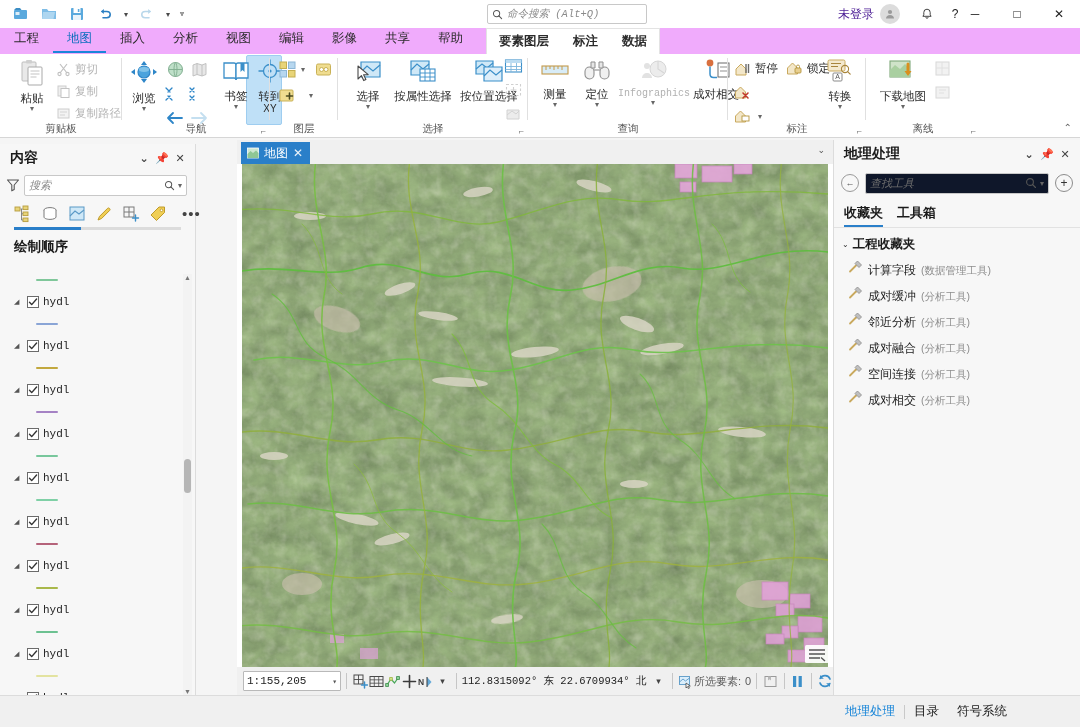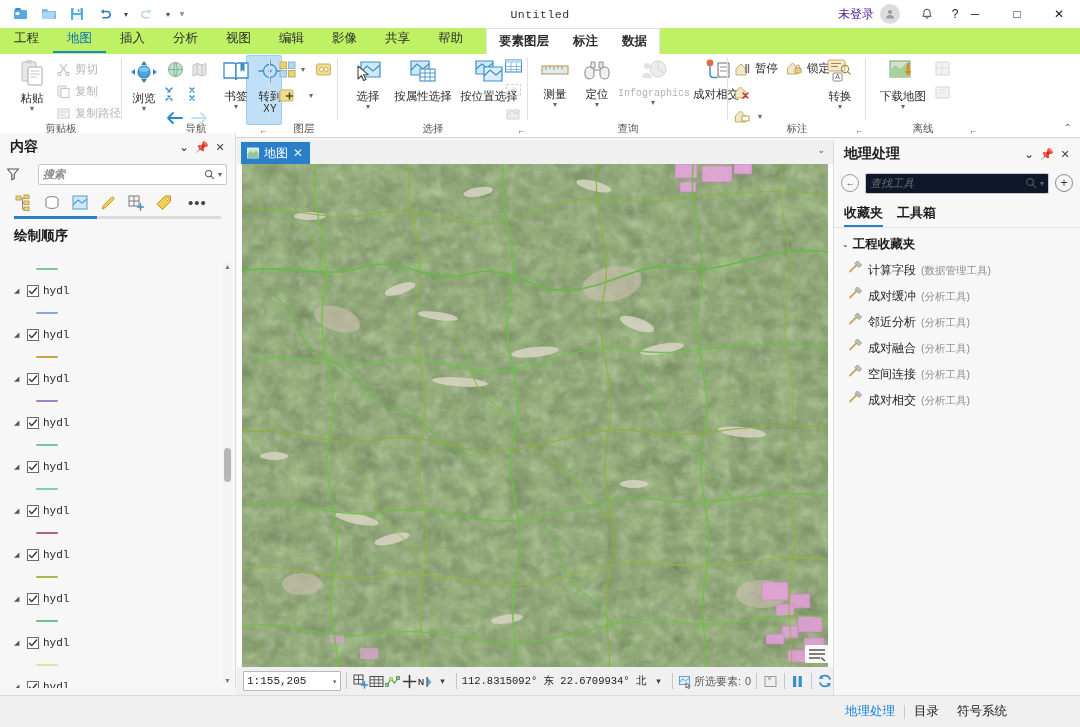--- a/index.html
+++ b/index.html
@@ -50,21 +50,21 @@
   .tb-icons {
     position: absolute; right: 112px; top: 0; height: 28px; display: flex; align-items: center; gap: 2px;
   }
   .tb-ico { width: 26px; height: 24px; display:flex; align-items:center; justify-content:center; border-radius:2px; }
   .wincontrols { position: absolute; right: 0; top: 0; height: 28px; display: flex; }
   .wc { width: 42px; height: 28px; display: flex; align-items: center; justify-content: center; font-size: 12px; color: #222; }
 
   
   .tabstrip {
     position: absolute; top: 28px; left: 0; width: 1080px; height: 26px;
-    background: #bef264; display: flex; align-items: flex-end;
+    background: #f0abfc; display: flex; align-items: flex-end;
   }
   .rtab {
     padding: 3px 14px 4px; font-size: 12.5px; color: #2b2b2b; cursor: default;
     border-bottom: 2px solid transparent; margin-bottom: 1px;
   }
   .rtab.active { color: #0a6ebd; border-bottom-color: #1a86d8; font-weight: 400; }
   .ctx-group {
     position: absolute; left: 487px; top: 1px; height: 25px;
     background: #ffffff; display: flex; align-items: center;
     box-shadow: 0 0 0 1px #e3e3e3;
@@ -96,30 +96,30 @@
   .smallbtn.dim .lbl { color: #b5b5b5; }
   .icobox { display: inline-flex; align-items: center; justify-content: center; }
   .browse-sel {
     position: absolute; left: 124px; top: 1px; width: 36px; height: 70px;
     background: #bfe0f7; border: 1px solid #9ecdf0; border-radius: 2px;
   }
   .collapse-rib { position: absolute; right: 8px; bottom: 4px; font-size: 10px; color: #666; }
 
   
   .pane-contents {
-    position: absolute; left: 0; top: 133px; width: 236px; height: 555px;
+    position: absolute; left: 0; top: 144px; width: 196px; height: 555px;
     background: #f7f7f7; border-right: 1px solid #dcdcdc;
   }
   .pane-head {
     height: 28px; display: flex; align-items: center; padding: 0 6px 0 10px;
     font-size: 14px; font-weight: bold; color: #1b1b1b;
   }
   .pane-head .sp { flex: 1; }
   .pane-head .hb { width: 18px; text-align: center; color: #444; font-size: 11px; }
-  .filter-row { display: flex; align-items: center; gap: 14px; padding: 0 8px 0 6px; height: 26px; font-weight: bold; }
+  .filter-row { display: flex; align-items: center; gap: 0; padding: 0 8px 0 6px; height: 26px; }
   .filter-ico { width: 18px; text-align: center; }
   .filter-input {
     flex: 1; height: 21px; border: 1px solid #c8c8c8; background: #fff; border-radius: 2px;
     display: flex; align-items: center; padding: 0 4px; gap: 3px;
   }
   .filter-input .ph { flex:1; font-style: italic; color: #8a8a8a; font-size: 11px;
     font-family: "Liberation Mono","DejaVu Sans Mono",monospace; }
   .toolrow { display: flex; align-items: center; gap: 9px; padding: 6px 10px 0 14px; }
   .toolrow .ti { width: 19px; height: 19px; display:flex; align-items:center; justify-content:center; }
   .toolrow .dots { margin-left: 6px; font-size: 15px; color: #444; letter-spacing:1px; }
@@ -247,20 +247,27 @@
       <div class="qat-btn">
         <svg width="16" height="16" viewBox="0 0 16 16">
             <path d="M11 5.5H6.2c-2 0-3.4 1.3-3.4 3.1s1.4 3.1 3.4 3.1H10" stroke="#b8d7ea" stroke-width="1.6" fill="none" stroke-linecap="round"></path>
             <path d="M9.2 3 12 5.5 9.2 8z" fill="#b8d7ea"></path>
           </svg>
       </div>
       <div class="qat-caret">▾</div>
       <div class="qat-caret">⩔</div>
     </div>
     <div class="doc-title">Untitled</div>
+    <div class="search-box">
+      <svg width="11" height="11" viewBox="0 0 12 12">
+          <circle cx="5" cy="5" r="3.4" stroke="#555" stroke-width="1.1" fill="none"></circle>
+          <path d="M7.5 7.5L10.5 10.5" stroke="#555" stroke-width="1.1" stroke-linecap="round"></path>
+        </svg>
+      <span class="ph">命令搜索 (Alt+Q)</span>
+    </div>
     <div class="acct">
       <span>未登录</span>
       <span class="avatar">
         <svg width="12" height="12" viewBox="0 0 12 12">
             <circle cx="6" cy="4" r="2.1" fill="#9a9a9a"></circle>
             <path d="M2 10.5c0-2.2 1.8-3.4 4-3.4s4 1.2 4 3.4z" fill="#9a9a9a"></path>
           </svg>
       </span>
     </div>
     <div class="tb-icons">

